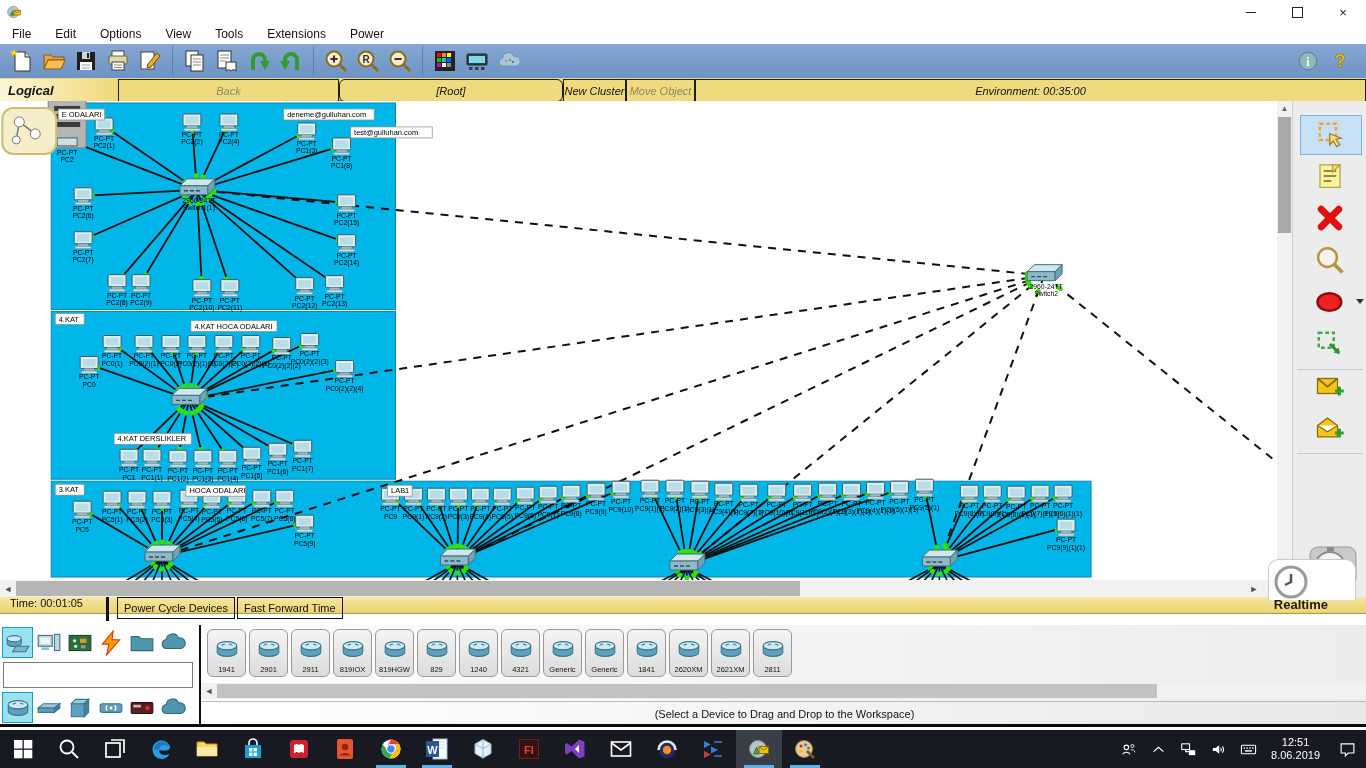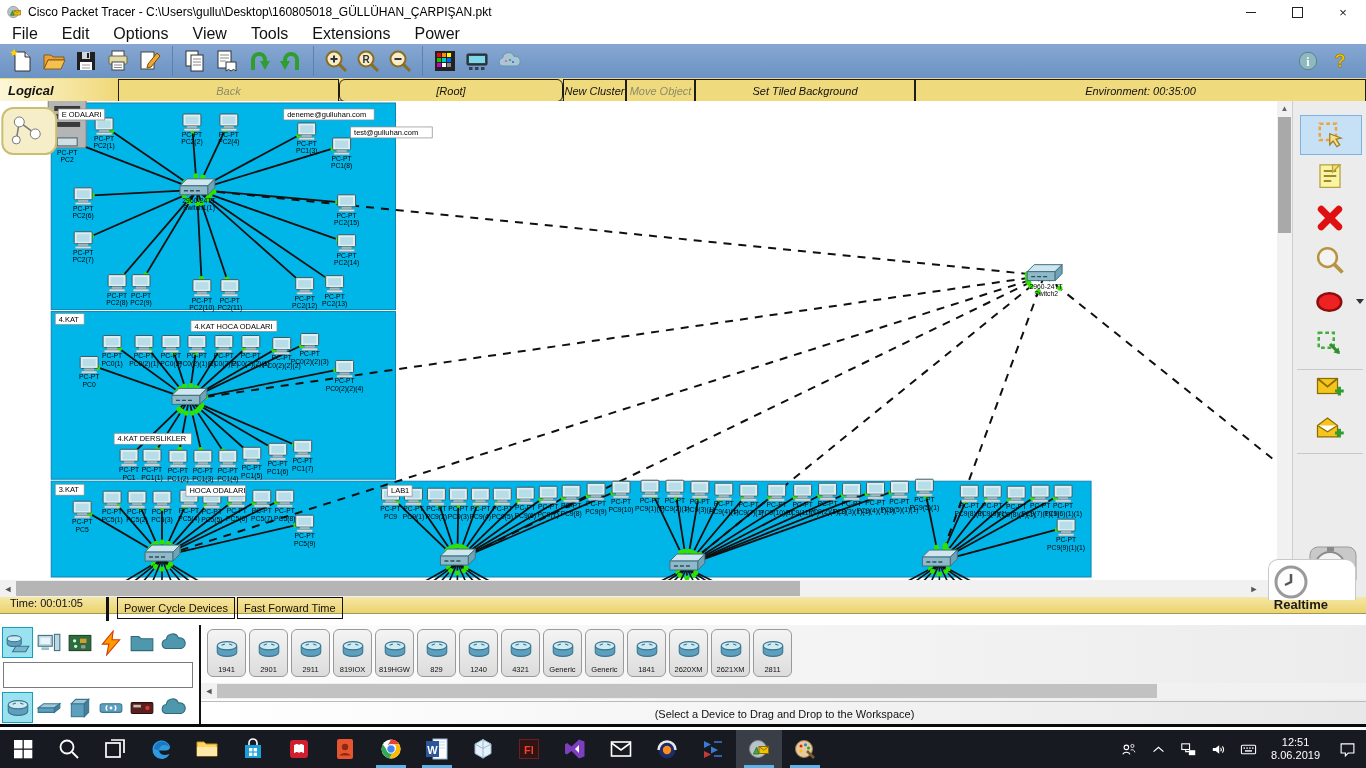--- a/index.html
+++ b/index.html
@@ -8,21 +8,21 @@
   
   .titlebar{position:absolute;left:0;top:0;width:1366px;height:24px;background:#fff;display:flex;align-items:center;}
   .titlebar .appicon{width:16px;height:16px;margin:0 6px 0 6px;}
   .titlebar .title{font-size:12px;color:#000;}
   .winbtns{margin-left:auto;display:flex;height:24px;}
   .winbtn{width:46px;height:24px;display:flex;align-items:center;justify-content:center;color:#222;font-size:13px;}
   .winbtn .bar{width:10px;height:1px;background:#222;}
   .winbtn .box{width:9px;height:9px;border:1px solid #222;}
   
   .menubar{position:absolute;left:0;top:24px;width:1366px;height:20px;background:#fff;display:flex;align-items:center;border-bottom:1px solid #e4e4e4;}
-  .menuitem{padding:0 12px;font-size:16px;color:#111;}
+  .menuitem{padding:0 12px;font-size:12px;color:#111;}
   
   .toolbar{position:absolute;left:0;top:44px;width:1366px;height:34px;background:linear-gradient(#87a7d2,#6b93c3);display:flex;align-items:center;border-bottom:1px solid #4e6f9c;}
   .tbgroup{display:flex;align-items:center;padding:0 6px;border-right:1px solid #5d80ae;height:30px;}
   .tbgroup:last-child{border-right:none;}
   .tbicon{width:26px;height:26px;margin:0 3px;display:flex;align-items:center;justify-content:center;}
   .tbicon svg{width:24px;height:24px;}
   .tbright{margin-left:auto;display:flex;align-items:center;padding-right:10px;}
   .tbright .tbicon svg{width:22px;height:22px;}
   
   .navbar{position:absolute;left:0;top:78px;width:1366px;height:23px;background:#f0da7e;display:flex;border-bottom:1px solid #8c8c4a;box-sizing:border-box;}
@@ -100,21 +100,20 @@
 
 <div id="app">
 
   <div class="titlebar">
     <span class="appicon"><svg viewBox="0 0 24 24">
           <circle cx="11" cy="12" r="8.5" fill="#b9c4c9" stroke="#7e8a90"></circle>
           <path d="M6.5 17l3.2-7 2.3 7z" fill="#4aa54a" stroke="#2f7e2f"></path>
           <rect x="12" y="9.5" width="9.5" height="7" fill="#f2c200" stroke="#8a6d00"></rect>
           <path d="M12 9.5l4.7 3.7 4.8-3.7" fill="none" stroke="#8a6d00"></path>
         </svg></span>
-    <span class="title">Cisco Packet Tracer - C:\Users\gullu\Desktop\160805018_GÜLLÜHAN_ÇARPIŞAN.pkt</span>
     <div class="winbtns">
       <div class="winbtn">
           <span class="bar"></span>
         </div>
       <div class="winbtn">
           <span class="box"></span>
         </div>
       <div class="winbtn">×</div>
     </div>
   </div>
@@ -268,21 +267,20 @@
         </span>
     </div>
   </div>
 
   <div class="navbar">
     <div class="nav-seg nav-logical">Logical</div>
     <div class="nav-seg nav-back">Back</div>
     <div class="nav-seg nav-root">[Root]</div>
     <div class="nav-seg nav-newcluster">New Cluster</div>
     <div class="nav-seg nav-moveobject">Move Object</div>
-    <div class="nav-seg nav-settiled">Set Tiled Background</div>
     <div class="nav-seg nav-env">Environment: 00:35:00</div>
   </div>
 
   <div class="main">
     <svg id="topo" width="1277" height="479" viewBox="0 101 1277 480">
         <rect x="50" y="103" width="345" height="207" fill="#00b6e9" stroke="#0d85b0" stroke-width="1"></rect>
         <rect x="50" y="312" width="345" height="168" fill="#00b6e9" stroke="#0d85b0" stroke-width="1"></rect>
         <rect x="50" y="482" width="1042" height="96" fill="#00b6e9" stroke="#0d85b0" stroke-width="1"></rect>
         <line x1="66" y1="140" x2="196" y2="190" stroke="#101010" stroke-width="1.8"></line>
         <line x1="103" y1="126" x2="196" y2="190" stroke="#101010" stroke-width="1.8"></line>

